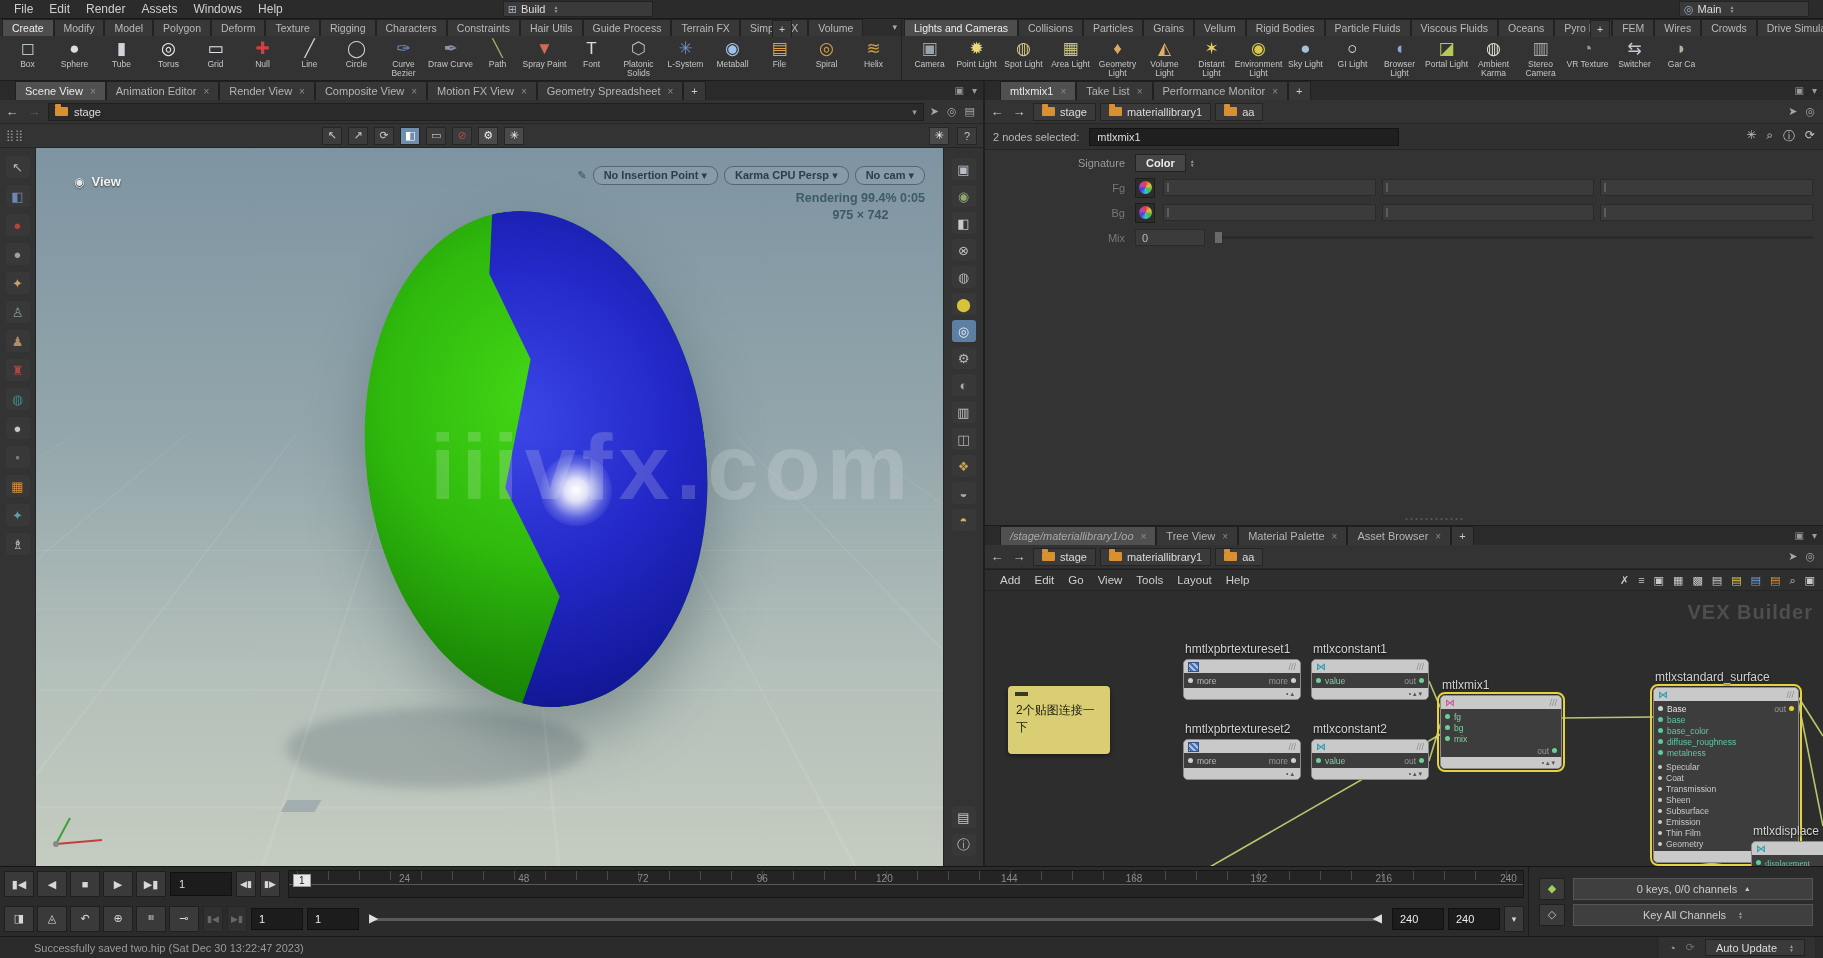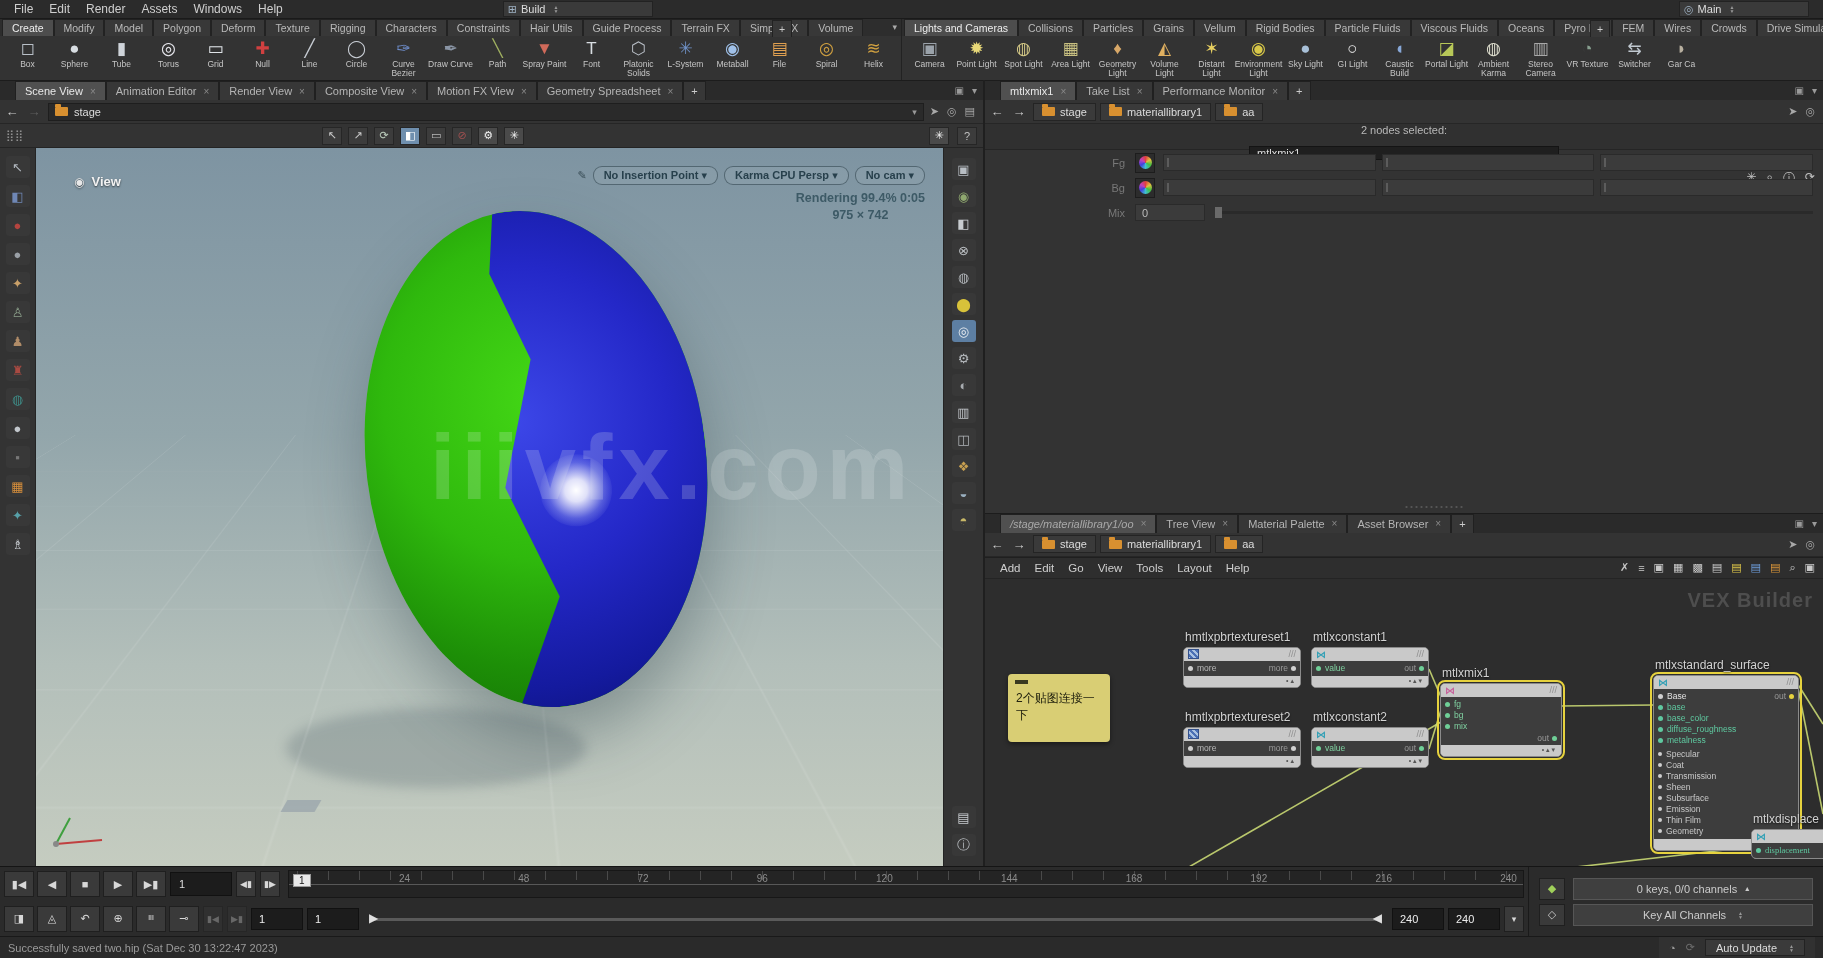--- a/index.html
+++ b/index.html
@@ -88,21 +88,21 @@
       clip-path:polygon(46% 0%,100% 0%,100% 100%,36% 100%,52% 78%,40% 55%,52% 30%,43% 12%);}
   .sphere .hl{position:absolute;left:50%;top:50%;width:72px;height:72px;border-radius:50%;
       background:radial-gradient(circle,#ffffff 0%,rgba(255,255,255,.85) 22%,rgba(220,230,255,.25) 55%,transparent 75%);}
   .vp-shadow{position:absolute;left:250px;top:560px;width:300px;height:80px;border-radius:50%;background:rgba(55,75,85,.22);filter:blur(6px);}
   .debris{position:absolute;left:248px;top:652px;width:34px;height:12px;background:#9ba6ad;transform:skewX(-30deg);opacity:.8;}
   .gizmo{position:absolute;left:8px;bottom:10px;}
   .watermark{position:absolute;left:430px;top:415px;width:740px;height:130px;z-index:60;pointer-events:none;
       font-size:92px;font-weight:bold;letter-spacing:6px;color:rgba(235,240,240,.20);font-style:normal;}
 
   
-  .param-header{display:flex;align-items:center;height:26px;background:#303030;border-bottom:1px solid #252525;padding:0 8px;gap:10px;flex-direction:column;}
+  .param-header{display:flex;align-items:center;height:26px;background:#303030;border-bottom:1px solid #252525;padding:0 8px;gap:10px;}
   .param-header .sel-info{color:#b8b8b8;}
   .name-field{width:310px;height:18px;background:#1f1f1f;border:1px solid #141414;color:#ddd;display:flex;align-items:center;padding:0 7px;}
   .param-header .hicons{margin-left:auto;display:flex;gap:10px;color:#c0c0c0;font-size:12px;}
   .prow{display:flex;align-items:center;height:25px;padding-right:10px;}
   .plabel{width:150px;text-align:right;color:#9a9a9a;padding-right:10px;}
   .plabel.dim{color:#787878;}
   .sig-dd{display:flex;align-items:center;background:#454545;border:1px solid #222;height:18px;padding:0 10px;color:#eee;font-weight:bold;}
   .vecfields{flex:1;display:flex;gap:6px;}
   .vfield{flex:1;height:17px;background:#3b3b3b;border:1px solid #2a2a2a;position:relative;}
   .vfield:before{content:"";position:absolute;left:3px;top:3px;bottom:3px;width:2px;background:#5c5c5c;}
@@ -164,21 +164,21 @@
   .rslider .h-left{position:absolute;left:0;top:3px;color:#e0e0e0;font-size:12px;}
   .rslider .h-right{position:absolute;right:0;top:3px;color:#e0e0e0;font-size:12px;}
   .tl-right{width:295px;border-left:1px solid #1a1a1a;display:flex;flex-direction:column;justify-content:center;gap:4px;padding:4px 10px;}
   .key-row{display:flex;align-items:center;gap:8px;}
   .keyicon{width:26px;height:22px;background:#3a3a3a;border:1px solid #1f1f1f;display:flex;align-items:center;justify-content:center;font-size:11px;}
   .keyicon.green{color:#9fd05a;}
   .keybtn{flex:1;height:22px;background:#3f3f3f;border:1px solid #565656;color:#ccc;display:flex;align-items:center;justify-content:center;gap:8px;}
 
   
   .statusbar{position:absolute;left:0;top:936px;width:100%;height:22px;background:#2a2a2a;border-top:1px solid #191919;display:flex;align-items:center;padding:0 8px;}
-  .status-text{color:#9a9a9a;font-size:11px;}
+  .status-text{color:#9a9a9a;font-size:11px;margin-left:26px;}
   .status-right{margin-left:auto;display:flex;align-items:center;gap:10px;background:#313131;height:100%;padding:0 10px;}
   .au-btn{display:flex;align-items:center;gap:8px;background:#3a3a3a;border:1px solid #222;height:17px;padding:0 10px;color:#ddd;}
 </style>
 </head>
 <body>
 
 <div id="root">
 
   <div class="menubar">
     <div>
@@ -369,21 +369,21 @@
           <div class="shelf-tool">
           <span class="tglyph" style="color: rgb(168, 192, 216);">●</span>
           <span class="tlabel">Sky Light</span>
         </div>
           <div class="shelf-tool">
           <span class="tglyph" style="color: rgb(232, 232, 232);">○</span>
           <span class="tlabel">GI Light</span>
         </div>
           <div class="shelf-tool">
           <span class="tglyph" style="color: rgb(136, 168, 216);">◖</span>
-          <span class="tlabel">Caustic Build</span>
+          <span class="tlabel">Browser Light</span>
         </div>
           <div class="shelf-tool">
           <span class="tglyph" style="color: rgb(184, 200, 88);">◪</span>
           <span class="tlabel">Portal Light</span>
         </div>
           <div class="shelf-tool">
           <span class="tglyph" style="color: rgb(224, 224, 208);">◍</span>
           <span class="tlabel">Ambient Karma</span>
         </div>
           <div class="shelf-tool">
@@ -600,20 +600,28 @@
         <span class="sel-info">2 nodes selected:</span>
         <div class="name-field">mtlxmix1</div>
         <div class="hicons">
           <span>✳</span>
           <span>⌕</span>
           <span>ⓘ</span>
           <span>⟳</span>
         </div>
       </div>
       <div class="prow">
+        <span class="plabel">Signature</span>
+        <div class="sig-dd">Color</div>
+        <span class="spinner">
+            <span>▲</span>
+            <span>▼</span>
+          </span>
+      </div>
+      <div class="prow">
         <span class="plabel dim">Fg</span>
         <span class="cwheel">
             <i></i>
           </span>
         <div class="vecfields">
           <span class="vfield"></span>
           <span class="vfield"></span>
           <span class="vfield"></span>
         </div>
       </div>

